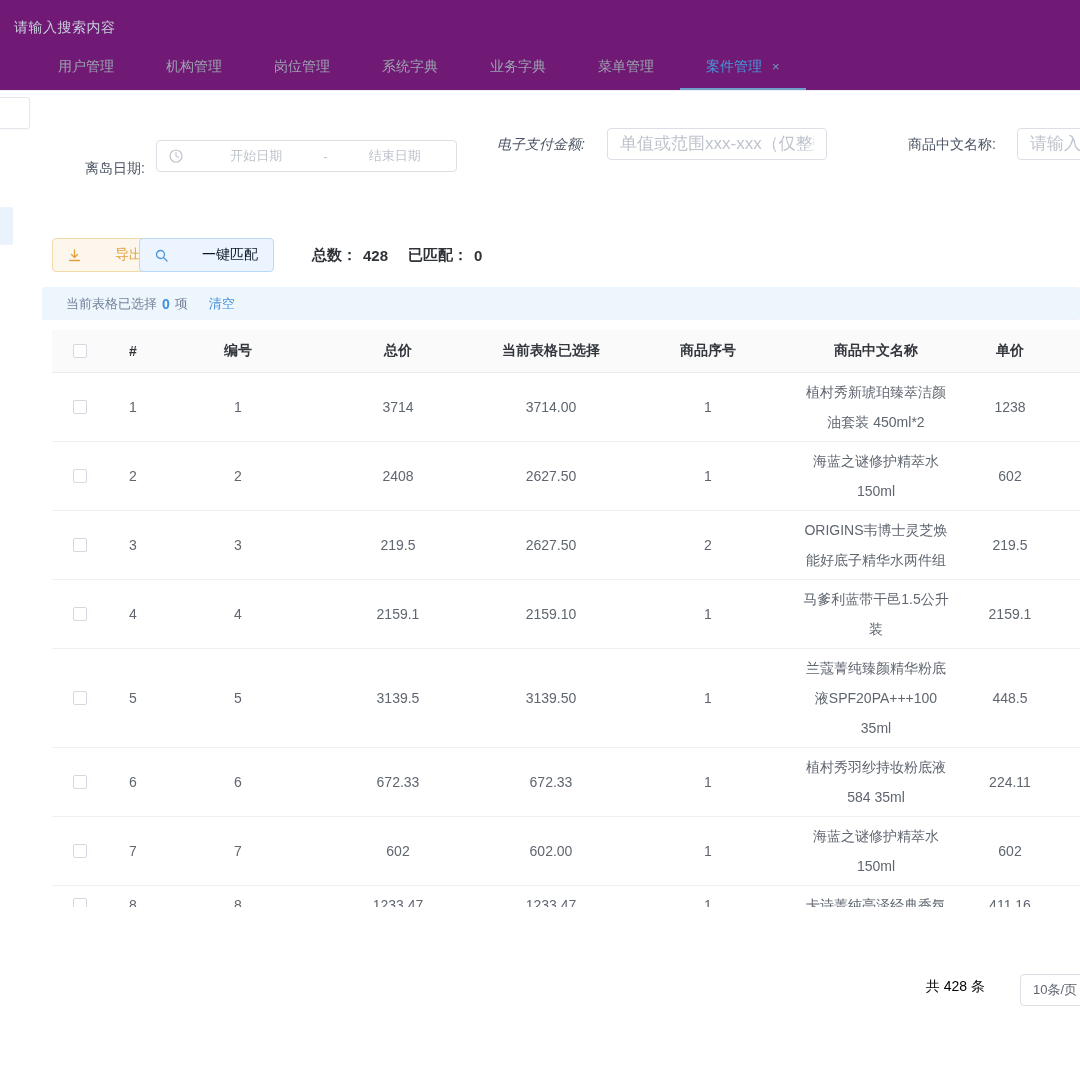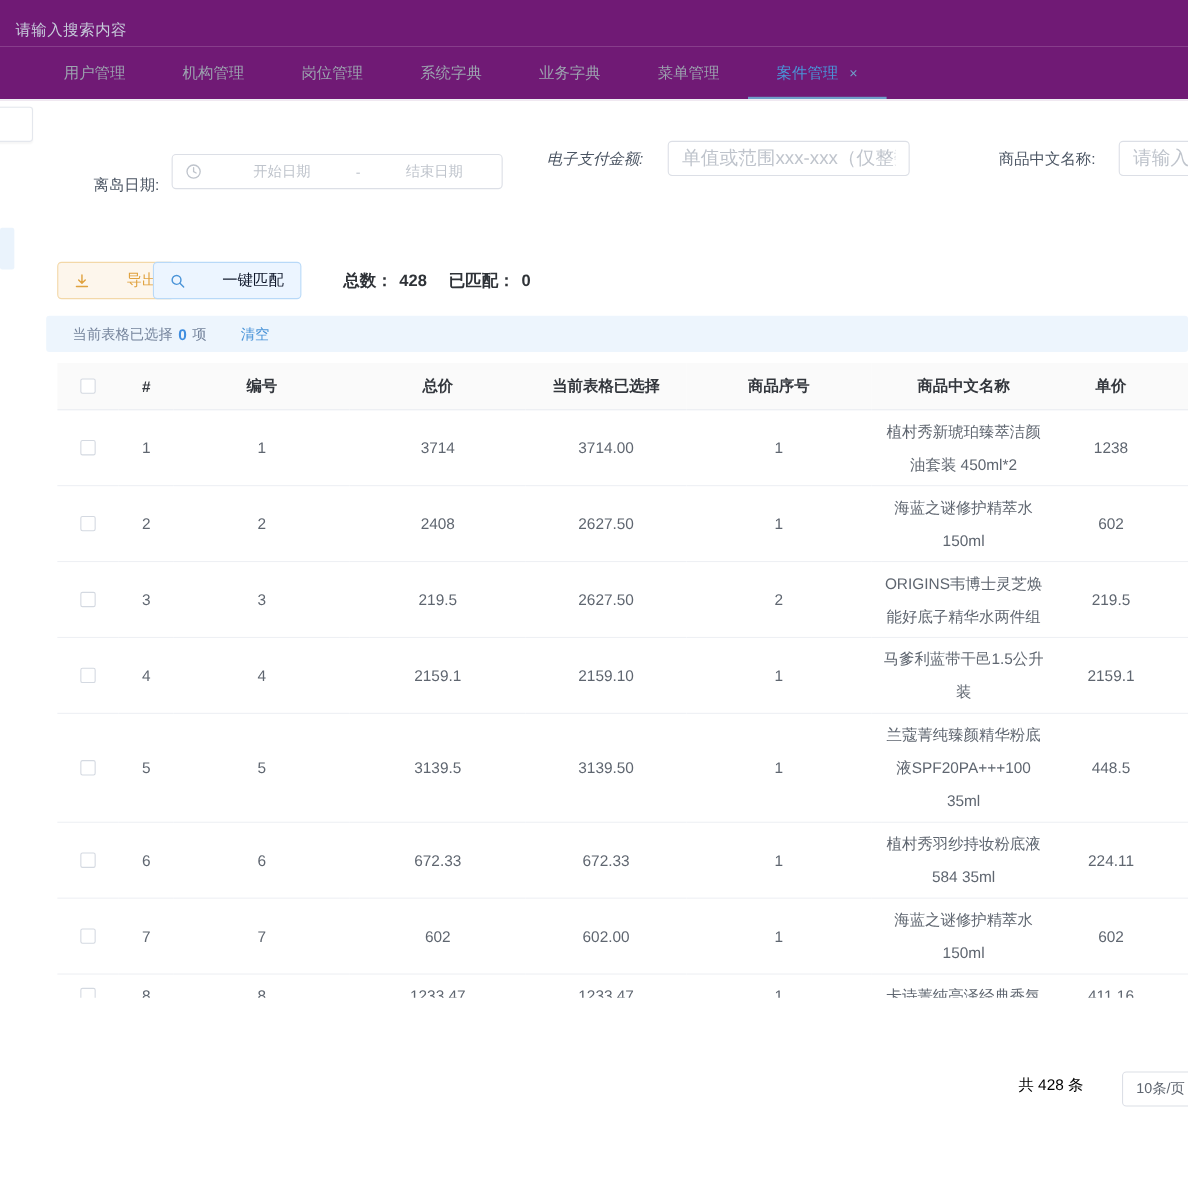--- a/index.html
+++ b/index.html
@@ -39,21 +39,21 @@
   
   .btn { position:absolute; top:238px; height:34px; border-radius:4px; font-size:14px; display:flex; align-items:center; padding:0 15px; cursor:pointer; white-space:nowrap;gap:28px; }
   .btn svg { margin-right:6px; }
   .btn-export { left:52px; background:#fdf6ec; border:1px solid #f3d8a8; color:#e0a23f; }
   .btn-match { left:139px; background:#ecf5ff; border:1px solid #b8d9f8; color:#0f172a; }
   .stats { position:absolute; left:268px; top:238px; height:34px; display:flex; align-items:center; font-size:15px; color:#2f3338; font-weight:700; gap:6px;margin-left:44px; }
 
   
   .select-bar { position:absolute; left:42px; top:287px; width:1038px; height:33px; background:#edf5fd; border-radius:3px; display:flex; align-items:center; padding-left:24px; font-size:13px; color:#75849c; gap:5px;text-align:right; }
   .select-bar .cnt { color:#3f8ee0; font-weight:700; font-size:14px; }
-  .select-bar .clear { color:#4a94d8; margin-left:26px; cursor:pointer; }
+  .select-bar .clear { color:#4a94d8; margin-left:16px; cursor:pointer; }
 
   
   .table-wrap { position:absolute; left:52px; top:330px; width:1028px; height:577px; overflow:hidden; }
   table { border-collapse:collapse; table-layout:fixed; width:1028px; }
   col.c-check { width:56px; } col.c-idx { width:50px; } col.c-code { width:160px; }
   col.c-total { width:160px; } col.c-epay { width:146px; } col.c-seq { width:168px; }
   col.c-name { width:168px; } col.c-unit { width:100px; } col.c-fill { width:20px; }
   thead th { height:42px; background:#fafafa; font-size:14px; color:#33373d; font-weight:700; text-align:center; border-bottom:1px solid #e9ecf1; }
   tbody td { text-align:center; font-size:14px; color:#5f6670; border-bottom:1px solid #eef0f4; padding:4px 8px; vertical-align:middle; }
   tbody td.name-cell { line-height:30px; padding:4px 10px; }

